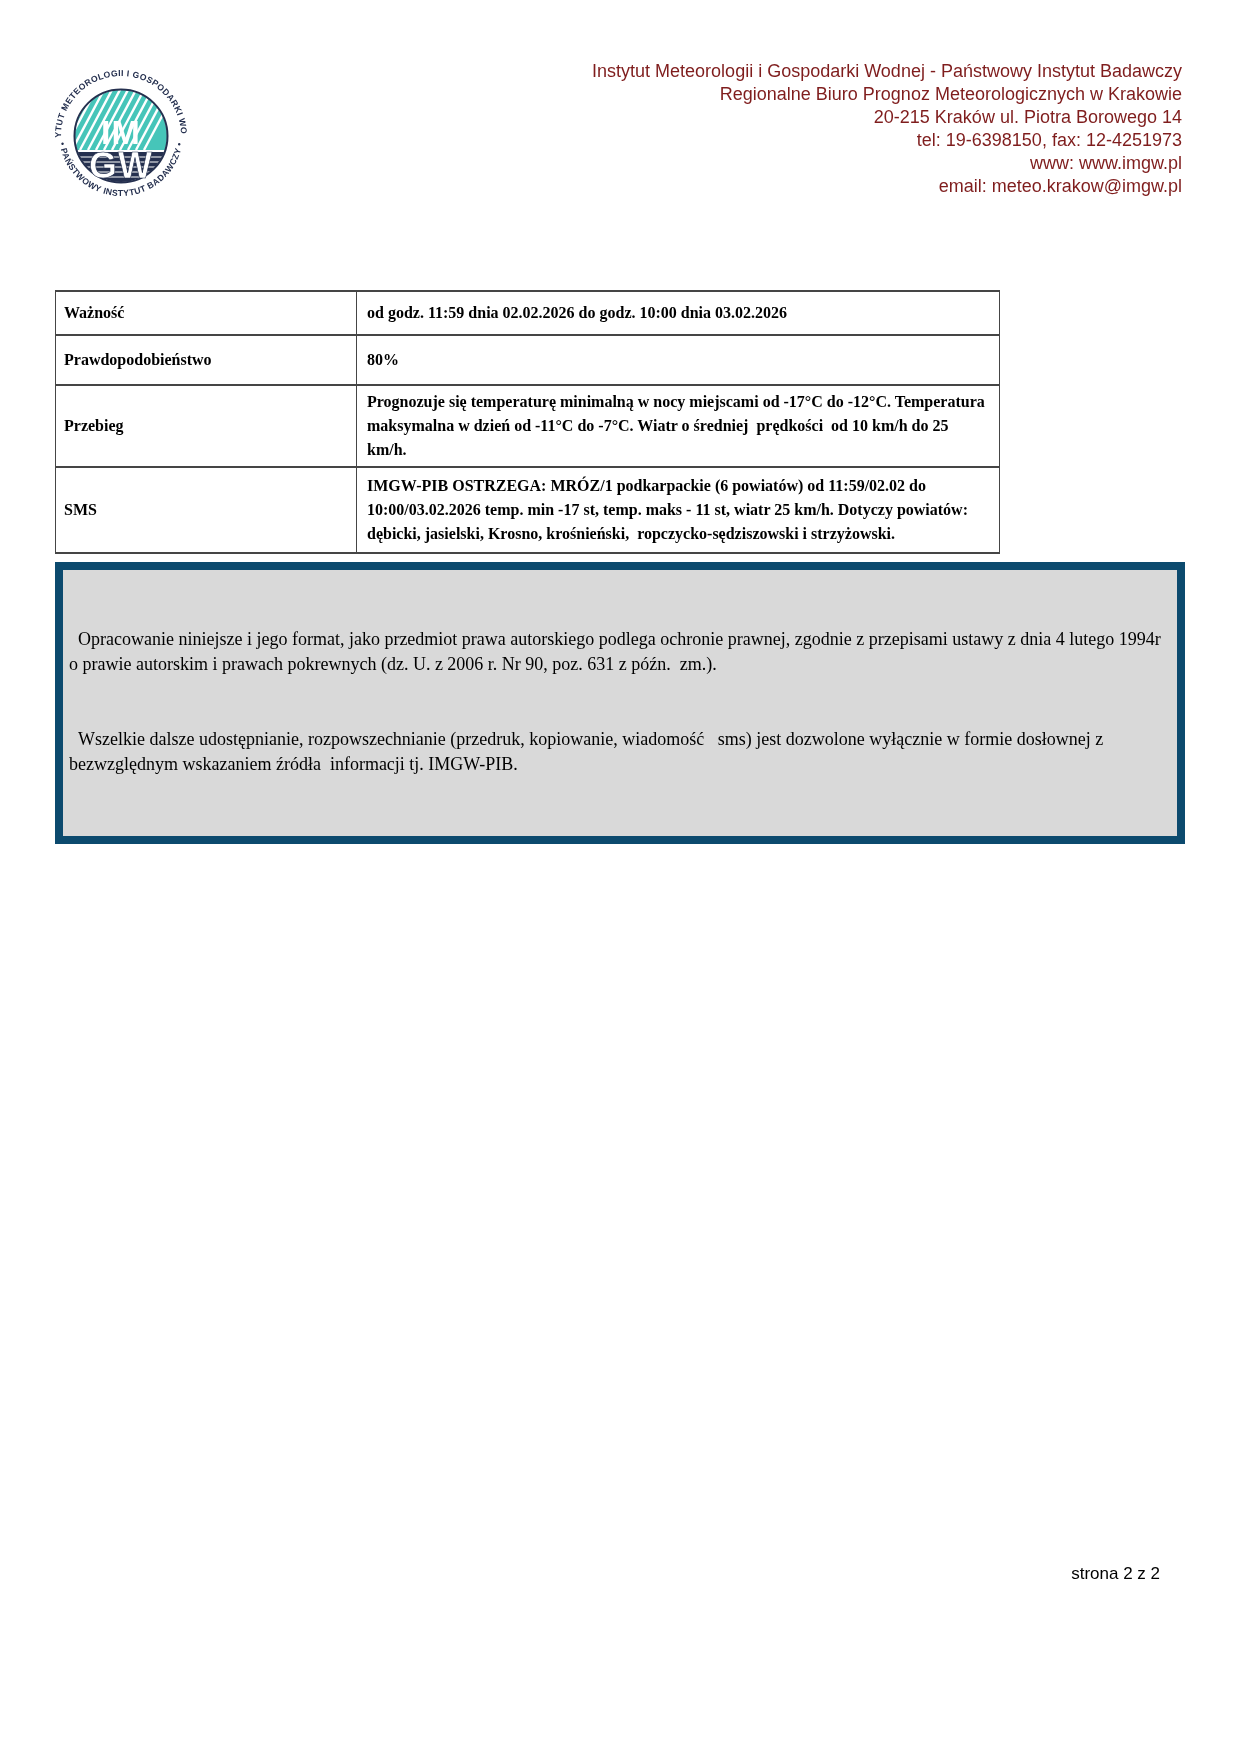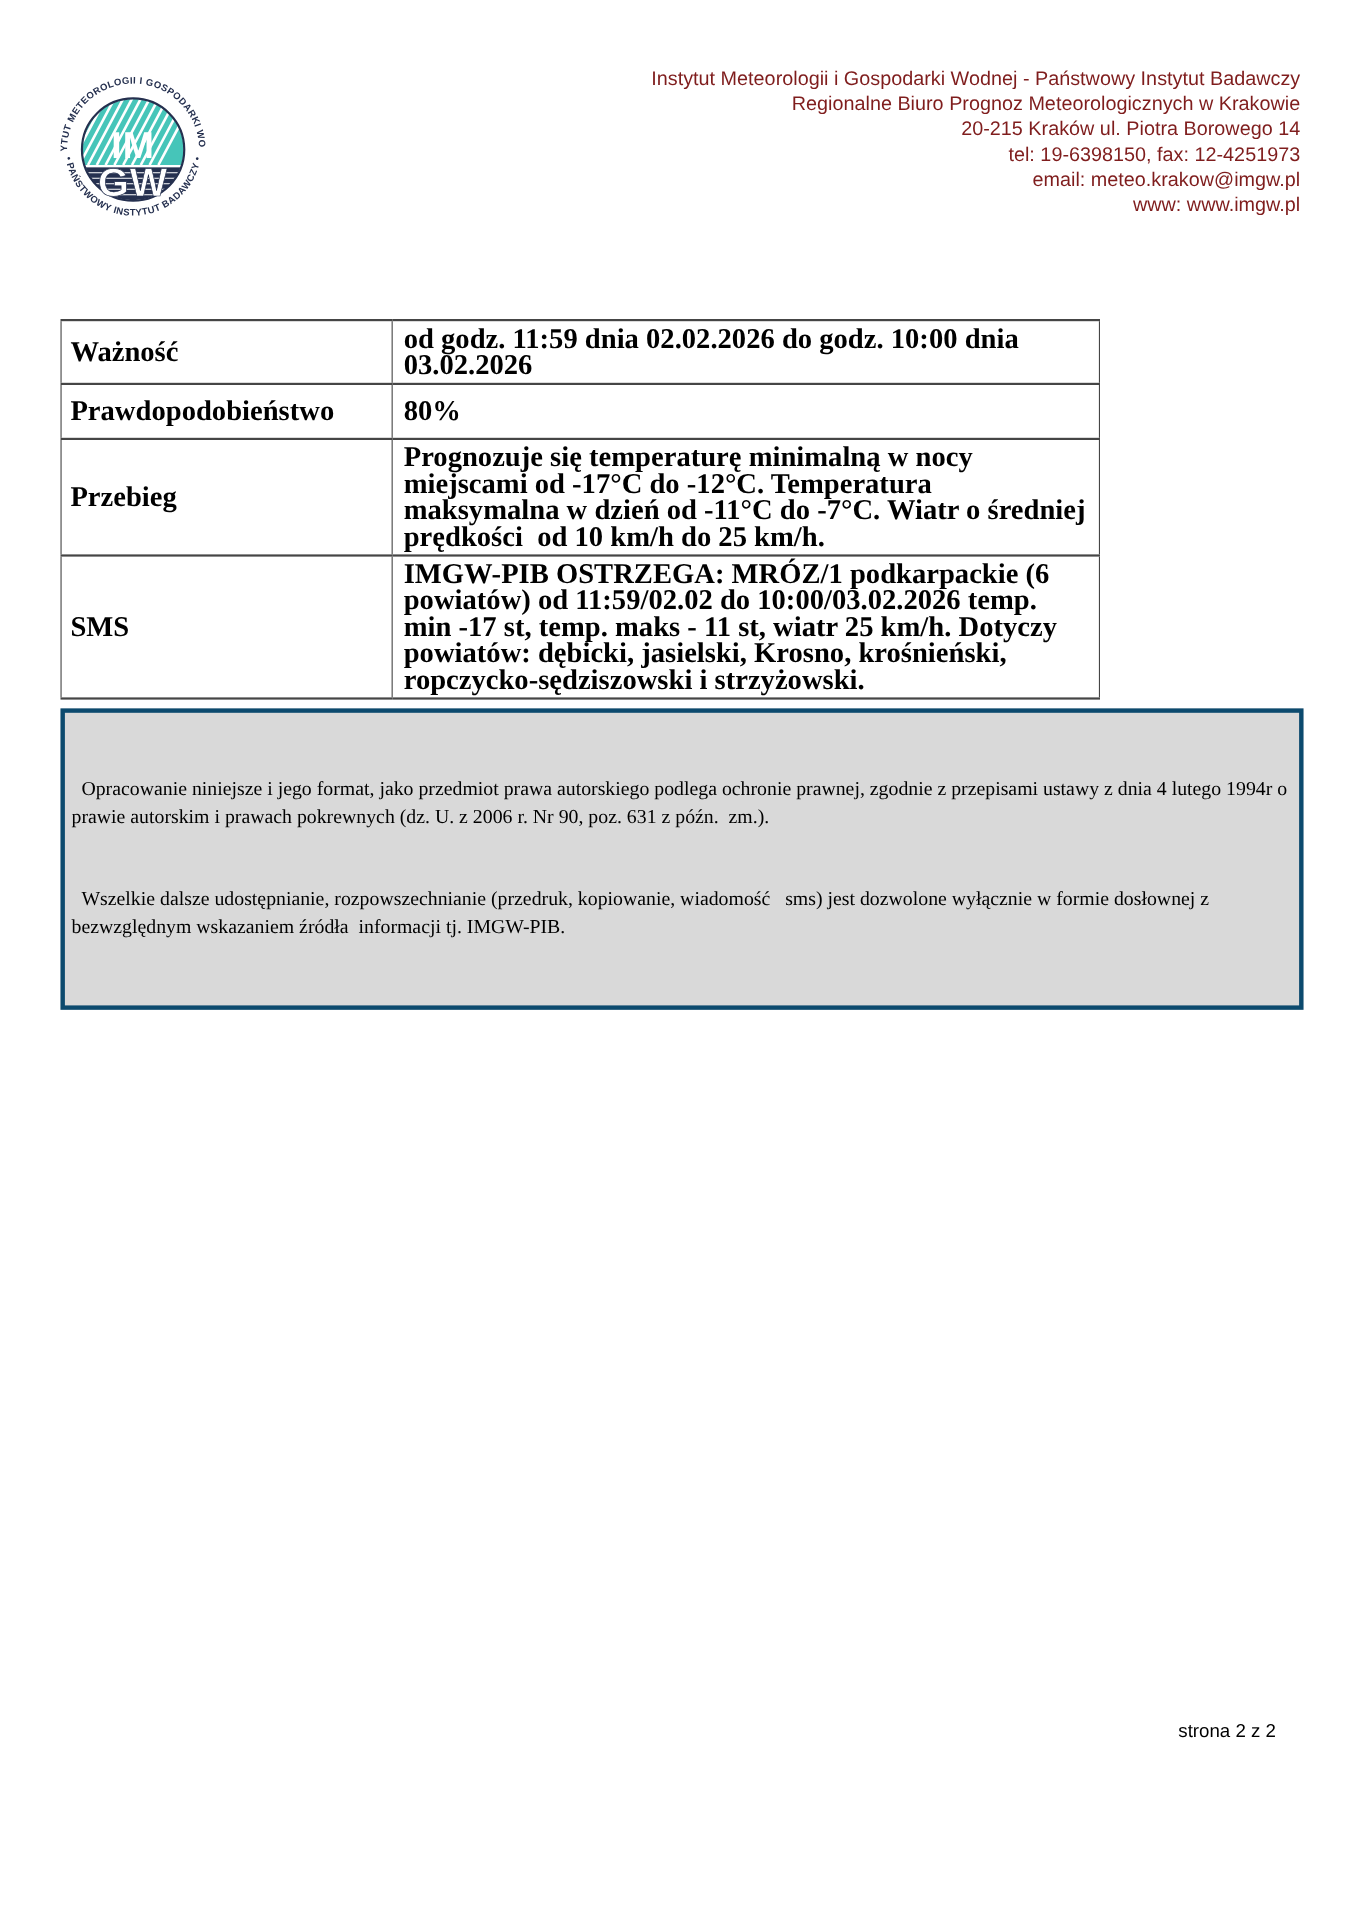--- a/index.html
+++ b/index.html
@@ -15,38 +15,38 @@
   .header-text {
     position:absolute; top:60px; right:58px; text-align:right;
     font-family:"Liberation Sans", sans-serif;
     font-size:18px; line-height:23px; color:#7f1d1d;
   }
   .header-text .bold { font-weight:normal; }
   
   .content { position:absolute; left:55px; top:290px; width:1130px; }
   table.wtable {
     border-collapse:collapse; width:945px; table-layout:fixed;
-    font-size:26px; line-height:24px;
+    font-size:16px; line-height:24px;
   }
   table.wtable td {
     border:1px solid #454545; border-top-width:2px; border-bottom-width:2px;
     vertical-align:middle;
   }
   td.lbl { width:301px; font-weight:bold; padding:4px 6px 4px 8px; }
   td.val { padding:4px 8px 4px 10px; white-space:pre-wrap;font-weight:bold; }
   tr.r1 td { height:44px; }
   tr.r2 td { height:50px; }
   tr.r3 td { height:72px; }
   tr.r4 td { height:86px; }
   tr.r5 td { height:64px; }
   tr.r6 td { height:42px; }
   
   .disclaimer {
     margin-top:8px; width:1130px; background:#d9d9d9;
-    border:4px solid #0c4a6e; padding:7px 8px 9px 6px;
+    border:8px solid #0c4a6e; padding:7px 8px 9px 6px;
     font-size:18px; line-height:25px; white-space:pre-wrap;
   }
   
   .footer {
     position:absolute; top:1564px; right:80px;
     font-family:"Liberation Sans", sans-serif; font-size:17px; color:#000;margin-left:42px;
   }
   
   .arc-text { font-family:"Liberation Sans", sans-serif; font-size:8.6px; font-weight:bold;
               letter-spacing:0.4px; fill:#25304f; }
@@ -101,22 +101,22 @@
       <textPath href="#arcB" startOffset="50%" text-anchor="middle">• PAŃSTWOWY INSTYTUT BADAWCZY •</textPath>
     </text>
   </svg>
 </div>
 
 <div class="header-text">
   <div>Instytut Meteorologii i Gospodarki Wodnej - Państwowy Instytut Badawczy</div>
   <div class="bold">Regionalne Biuro Prognoz Meteorologicznych w Krakowie</div>
   <div>20-215 Kraków ul. Piotra Borowego 14</div>
   <div>tel: 19-6398150, fax: 12-4251973</div>
+  <div>www: www.imgw.pl</div>
   <div>email: meteo.krakow@imgw.pl</div>
-  <div>www: www.imgw.pl</div>
 </div>
 
 <div class="content">
   <table class="wtable">
     <tbody>
         <tr class="r1">
       <td class="lbl">Ważność</td>
       <td class="val">od godz. 11:59 dnia 02.02.2026 do godz. 10:00 dnia 03.02.2026</td>
     </tr>
     <tr class="r2">

